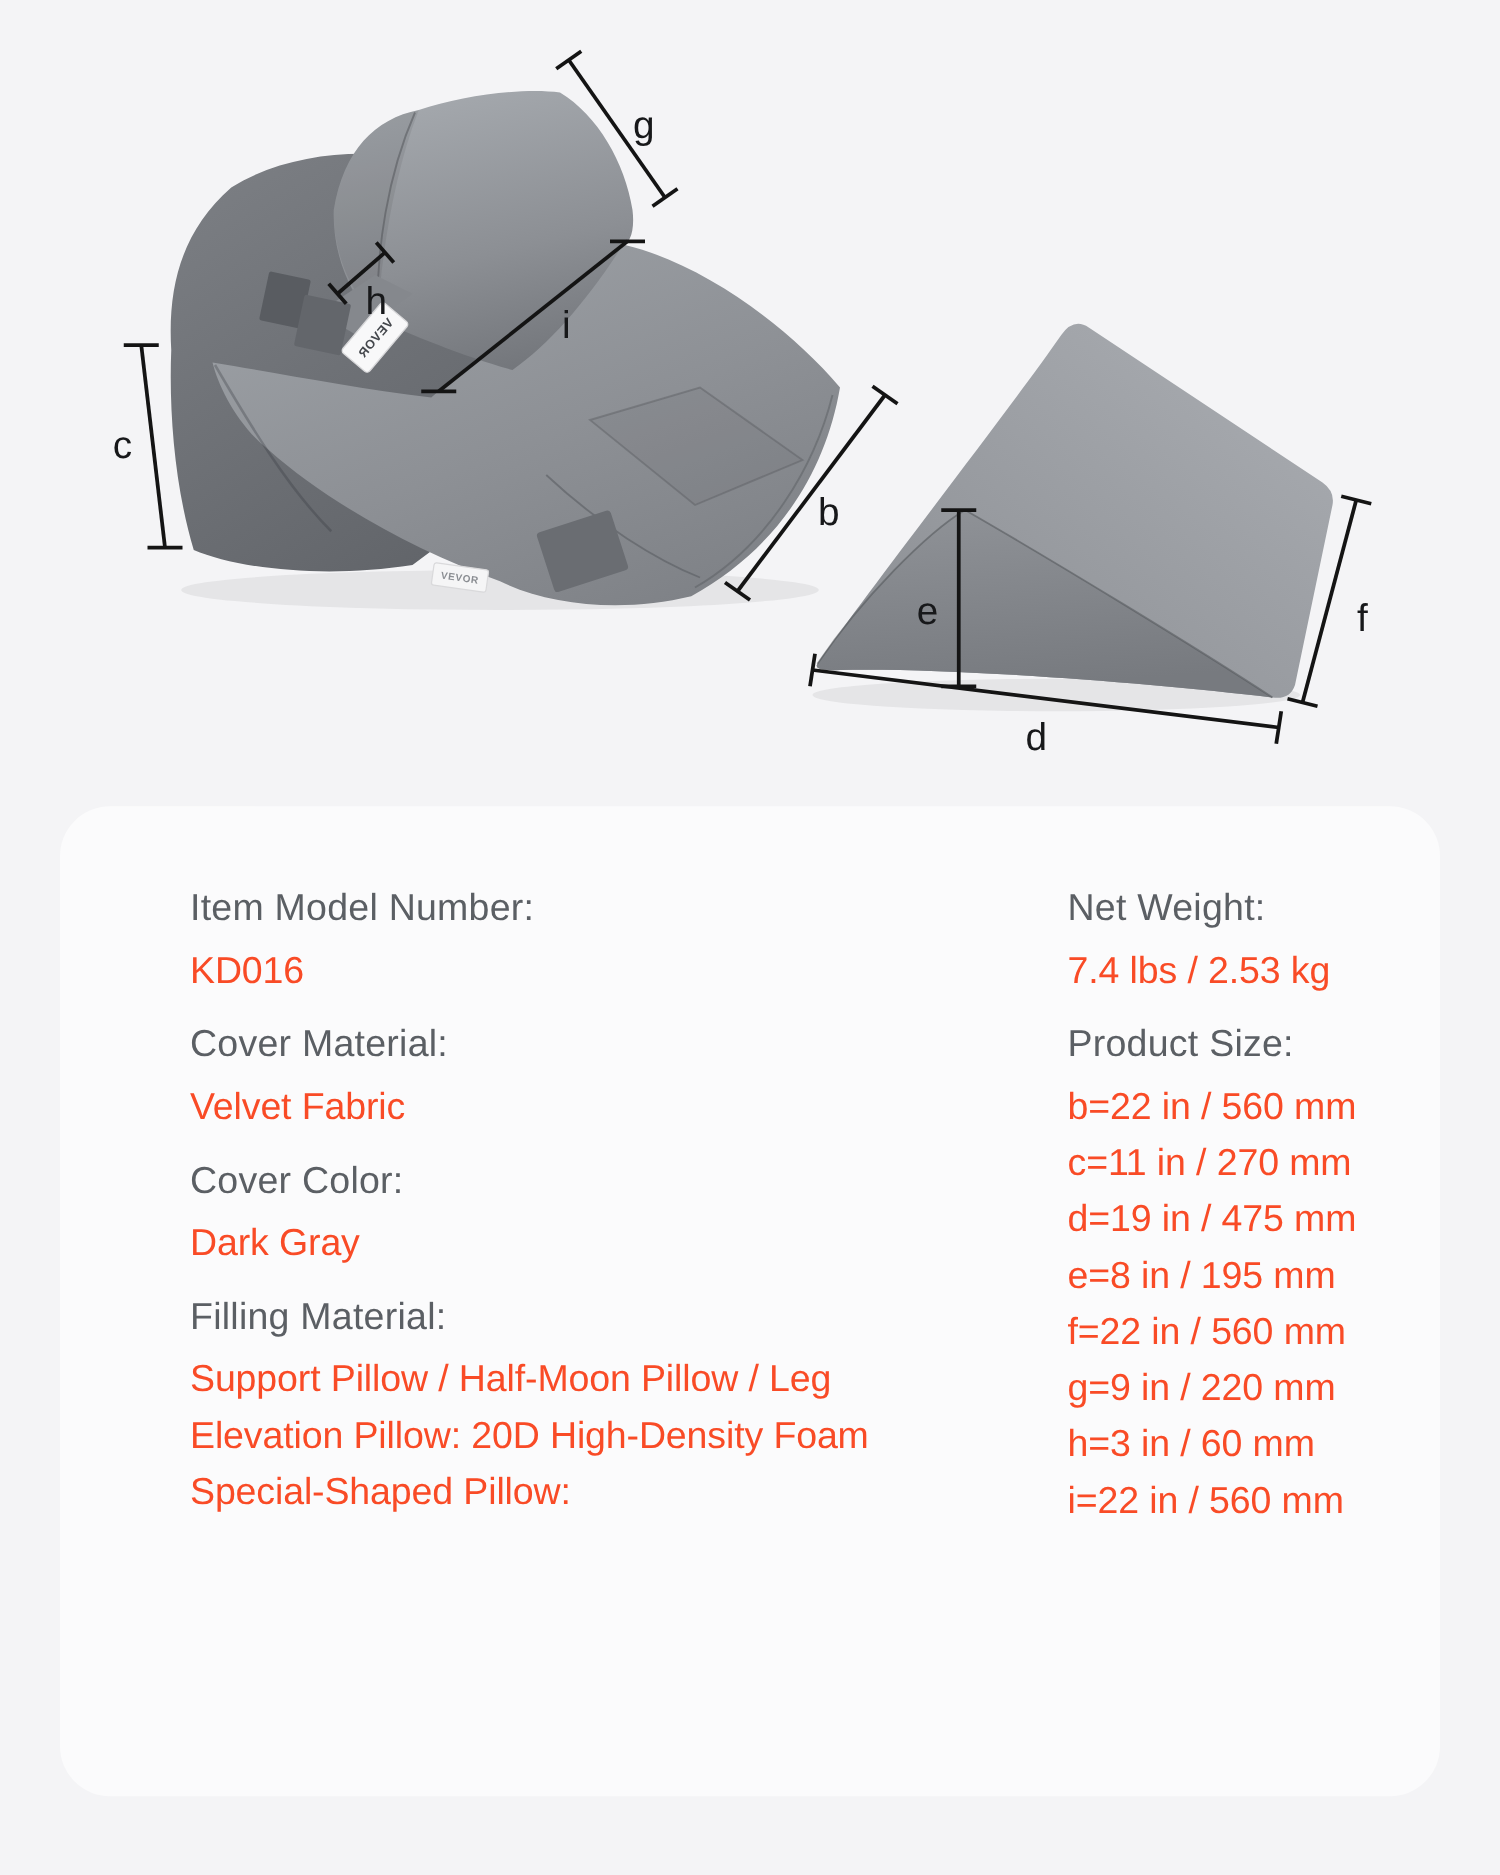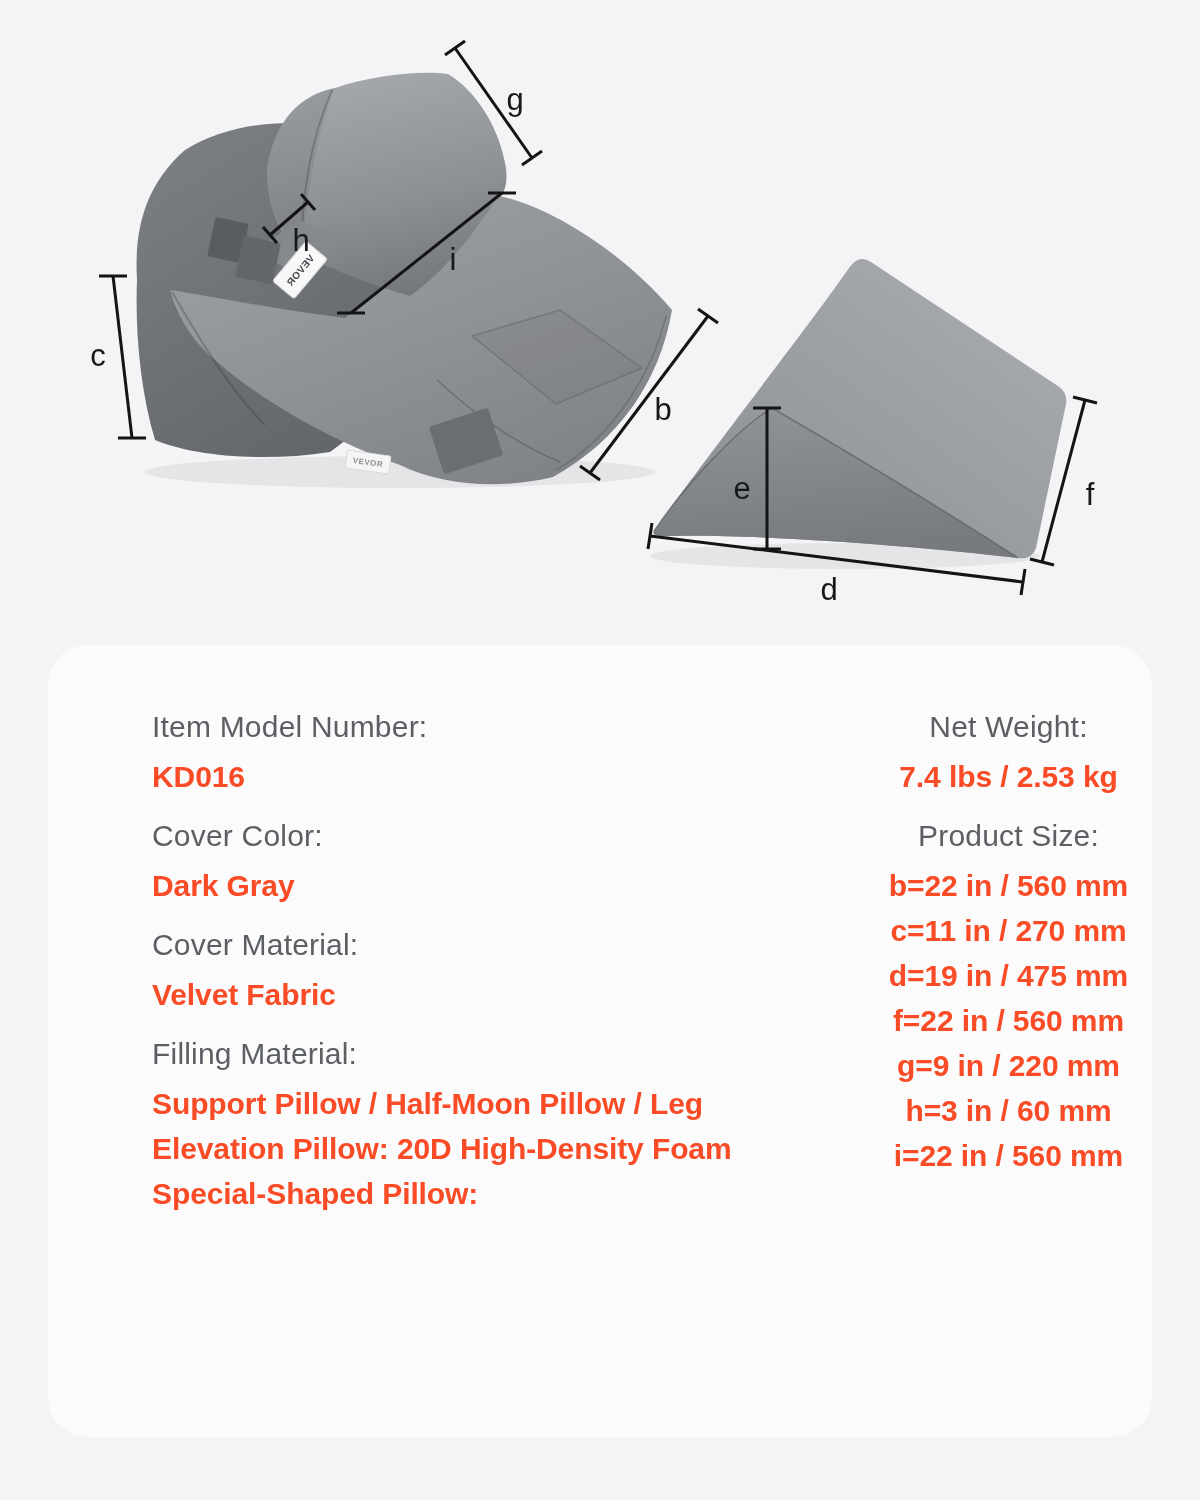--- a/index.html
+++ b/index.html
@@ -11,24 +11,24 @@
     font-family:"Liberation Sans",sans-serif;overflow:hidden;position:relative;
   }
   .stage{position:relative;width:1200px;height:1500px;}
   .illustration{position:absolute;top:0;left:0;width:1200px;height:645px;}
   .spec-card{
     position:absolute;left:48px;top:645px;width:1104px;height:792px;
     background:var(--card-bg);border-radius:40px;
   }
   .spec-col{position:absolute;top:64px;}
   .spec-col.left{left:63px;width:710px;}
-  .spec-col.right{left:785px;width:310px;text-align:center;}
+  .spec-col.right{left:765px;width:310px;}
   .spec-section{margin-bottom:19px;margin-left:41px;}
   .spec-label{font-size:30px;line-height:36px;color:var(--label);margin-bottom:9px;letter-spacing:.2px;}
-  .spec-value{font-size:30px;line-height:45px;font-weight:700;color:var(--accent);letter-spacing:-.1px;white-space:nowrap;}
+  .spec-value{font-size:30px;line-height:45px;font-weight:400;color:var(--accent);letter-spacing:-.1px;white-space:nowrap;}
   .dimlabel{font-size:31px;fill:#17181a;}
   .dim line{stroke:var(--line);stroke-width:3;stroke-linecap:butt;}
   .tagtext{font-size:10px;font-weight:bold;fill:#44474c;letter-spacing:.5px;}
   .tagtext.small{font-size:8px;fill:#8a8d92;}
 </style>
 </head>
 <body>
 
 <div class="stage">
 
@@ -168,44 +168,45 @@
     </svg>
   </div>
 
   <div class="spec-card">
     <div class="spec-col left" id="col-left">
         <div class="spec-section">
           <div class="spec-label">Item Model Number:</div>
           <div class="spec-value">KD016</div>
         </div>
         <div class="spec-section">
+          <div class="spec-label">Cover Material:</div>
+          <div class="spec-value">Velvet Fabric</div>
+        </div>
+        <div class="spec-section">
           <div class="spec-label">Cover Color:</div>
           <div class="spec-value">Dark Gray</div>
-        </div>
-        <div class="spec-section">
-          <div class="spec-label">Cover Material:</div>
-          <div class="spec-value">Velvet Fabric</div>
         </div>
         <div class="spec-section">
           <div class="spec-label">Filling Material:</div>
           <div class="spec-value">Support Pillow / Half-Moon Pillow / Leg</div>
           <div class="spec-value">Elevation Pillow: 20D High-Density Foam</div>
           <div class="spec-value">Special-Shaped Pillow:</div>
         </div>
       </div>
     <div class="spec-col right" id="col-right">
         <div class="spec-section">
           <div class="spec-label">Net Weight:</div>
           <div class="spec-value">7.4 lbs / 2.53 kg</div>
         </div>
         <div class="spec-section">
           <div class="spec-label">Product Size:</div>
           <div class="spec-value">b=22 in / 560 mm</div>
           <div class="spec-value">c=11 in / 270 mm</div>
           <div class="spec-value">d=19 in / 475 mm</div>
+          <div class="spec-value">e=8 in / 195 mm</div>
           <div class="spec-value">f=22 in / 560 mm</div>
           <div class="spec-value">g=9 in / 220 mm</div>
           <div class="spec-value">h=3 in / 60 mm</div>
           <div class="spec-value">i=22 in / 560 mm</div>
         </div>
       </div>
   </div>
 
 </div>
 

